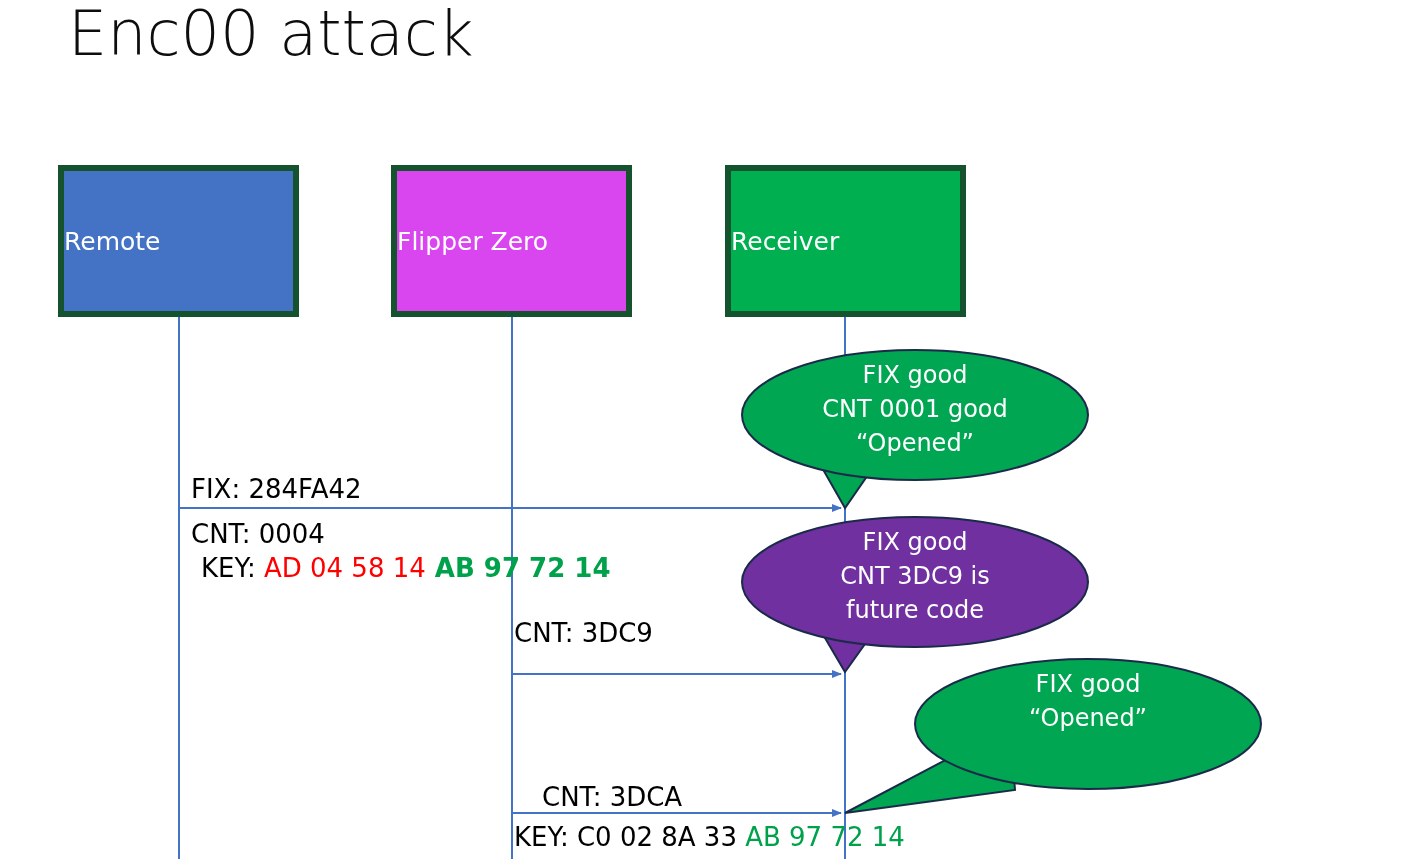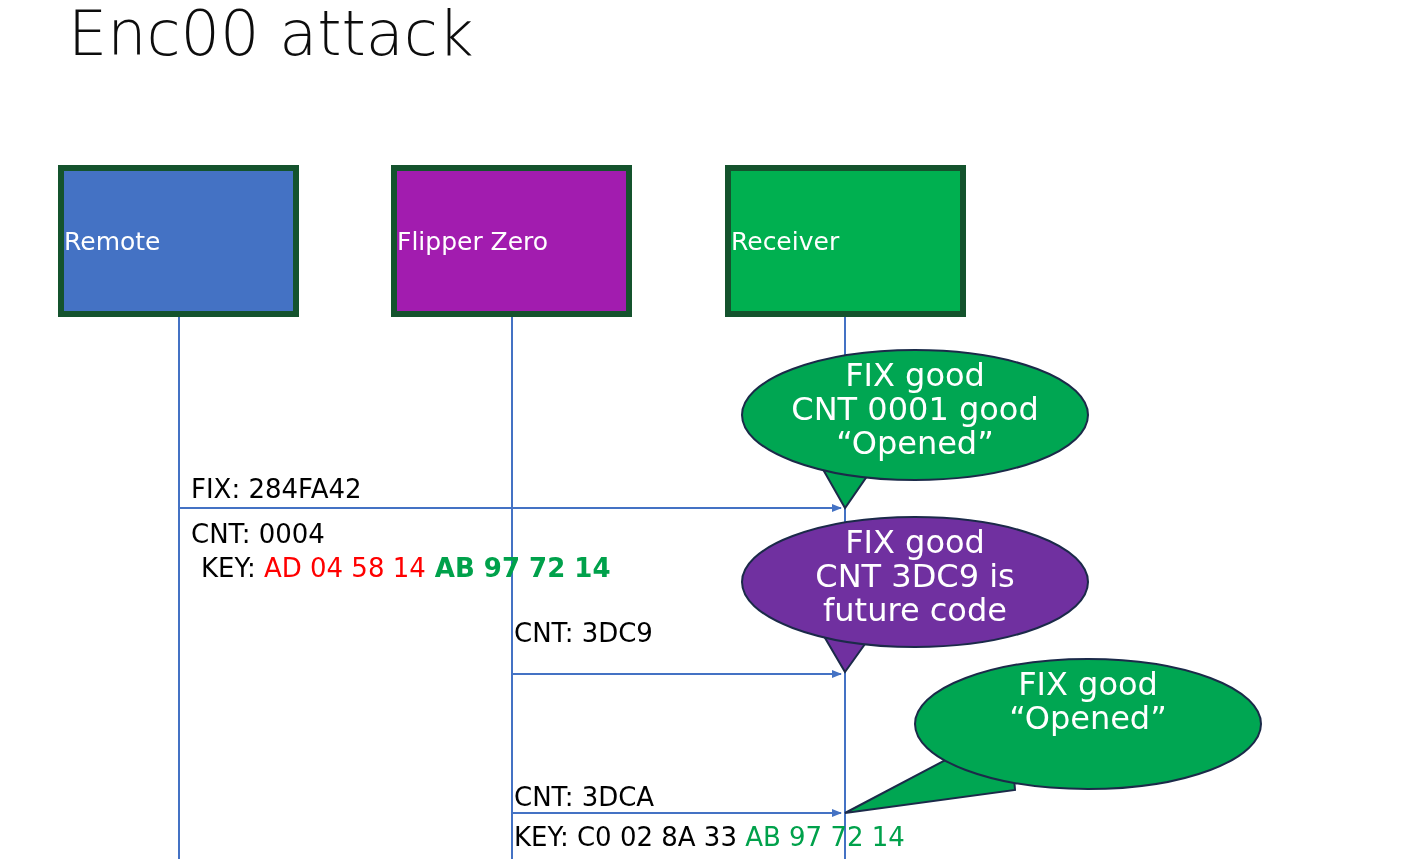--- a/index.html
+++ b/index.html
@@ -59,39 +59,39 @@
     line-height: 34px;
     white-space: nowrap;
     color: #000000;
   }
   .seg-red { color: #FF0000; }
   .seg-green { color: #00A14B; }
   .seg-green-bold { color: #00A14B; font-weight: bold; }
   .bubble-text {
     position: absolute;
     color: #ffffff;
-    font-size: 32px;
+    font-size: 24px;
     line-height: 34px;
     text-align: center;
     white-space: nowrap;
     pointer-events: none;
   }
 </style>
 </head>
 <body>
 
 <div id="slide">
 
   <div class="title">Enc00 attack</div>
 
   <div class="node-box" style="left:58px; top:165px; width:241px; height:152px; background:#4472C4;">
     <span class="node-label">Remote</span>
   </div>
 
-  <div class="node-box" style="left:391px; top:165px; width:241px; height:152px; background:#a21caf;">
+  <div class="node-box" style="left:391px; top:165px; width:241px; height:152px; background:#d946ef;">
     <span class="node-label">Flipper Zero</span>
   </div>
 
   <div class="node-box" style="left:725px; top:165px; width:241px; height:152px; background:#00B050;">
     <span class="node-label">Receiver</span>
   </div>
 
   <svg class="layer" viewBox="0 0 1408 859">
     <defs>
       <marker id="arrowhead" markerWidth="10" markerHeight="8" refX="9" refY="4" orient="auto" markerUnits="userSpaceOnUse">
@@ -118,21 +118,21 @@
 
   <div class="msg-label" style="left:201px; top:551px;">
     <span>KEY: </span><span class="seg-red">AD 04 58 14</span><span class="seg-green-bold"> AB 97 72 14</span>
   </div>
 
   <div class="msg-label" style="left:514px; top:616px;">
     <span>CNT: 3DC9</span>
   </div>
 
 
-  <div class="msg-label" style="left:514px; top:780px;">
+  <div class="msg-label" style="left:514px; top:780px;padding-left:28px;">
     <span>CNT: 3DCA</span>
   </div>
 
   <div class="msg-label" style="left:514px; top:820px;">
     <span>KEY: C0 02 8A 33 </span><span class="seg-green">AB 97 72 14</span>
   </div>
 
   <svg class="layer" viewBox="0 0 1408 859">
 
     <g>

